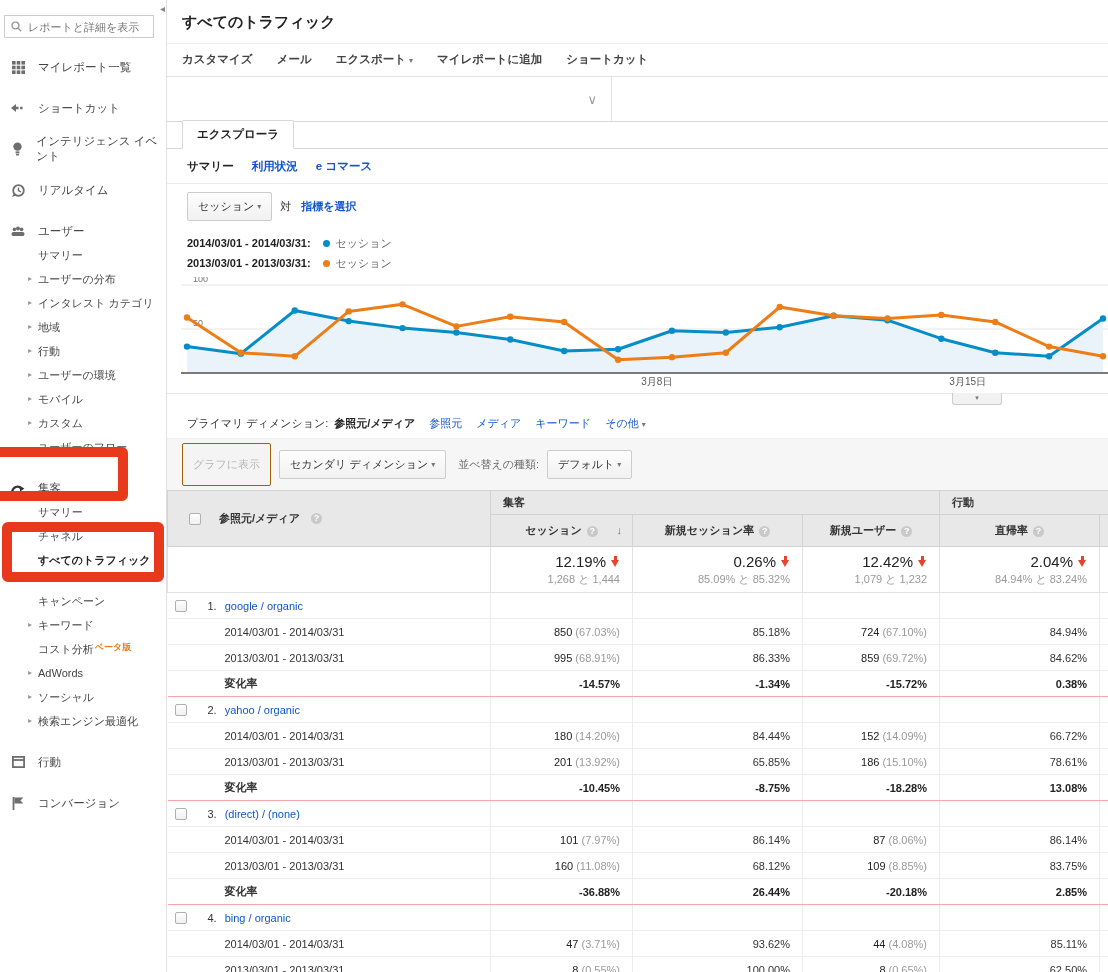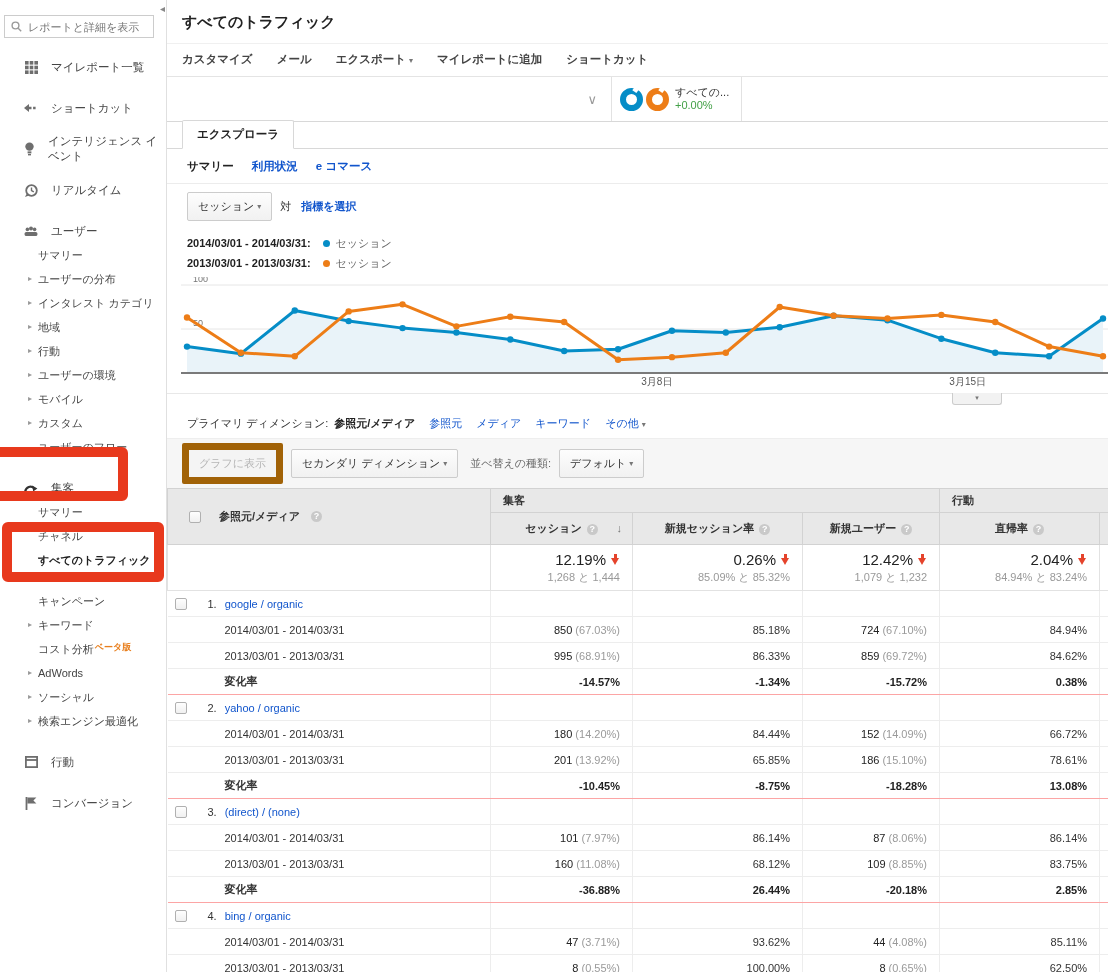--- a/index.html
+++ b/index.html
@@ -7,21 +7,21 @@
     font-family:"Liberation Sans","DejaVu Sans",sans-serif; color:#333; }
   #app { display:flex; width:1108px; height:972px; position:relative; }
 
   
   #sidebar { width:166px; flex:0 0 166px; position:relative; background:#fff; }
   #collapse { position:absolute; top:3px; right:1px; font-size:10px; color:#888; }
   .searchbox { margin:15px 12px 6px 4px; height:23px; border:1px solid #ccc; display:flex; align-items:center; padding:0 6px; }
   .searchbox svg { flex:0 0 auto; margin-right:6px; }
   .searchbox input { border:none; outline:none; width:100%; font-size:11px; color:#777;
     font-family:"Liberation Sans","DejaVu Sans",sans-serif; background:transparent; }
-  .nav-main { display:flex; align-items:center; margin-top:17px; height:24px; padding-left:23px;
+  .nav-main { display:flex; align-items:center; margin-top:17px; height:24px; padding-left:10px;
     font-size:11.5px; color:#444; cursor:pointer; }
   .nav-main .icon-box { width:16px; text-align:center; margin-right:12px; display:inline-flex; justify-content:center; }
   .nav-sub { position:relative; height:24px; line-height:24px; padding-left:38px; font-size:11px; color:#444; cursor:pointer; white-space:nowrap; }
   .nav-sub .tri { position:absolute; left:28px; top:0; font-size:8px; color:#999; }
   .nav-sub.active { font-weight:bold; color:#222; }
   .gap-after { margin-bottom:17px; }
   .beta { color:#e87f1e; font-size:9px; font-weight:bold; position:relative; top:-3px; margin-left:1px; }
 
   
   .ann { position:absolute; border:10px solid #e8391d; border-radius:6px; z-index:80; pointer-events:none; }
@@ -75,21 +75,21 @@
     background:#f2f2f2; border:1px solid #ccc; border-top:none; border-radius:0 0 3px 3px;
     font-size:7px; color:#777; text-align:center; line-height:10px; cursor:pointer; }
 
   .dim-row { padding:9px 0 7px 20px; font-size:11px; display:flex; align-items:center; gap:14px; }
   .dim-row .dlabel { color:#333; }
   .dim-row .dselected { font-weight:bold; color:#222; margin-left:-8px; }
   .dim-row .dlink { color:#15c; cursor:pointer; }
 
   .ctrl-row { background:#f6f6f6; border-top:1px solid #eee; padding:4px 0 4px 15px;
     display:flex; align-items:center; gap:8px; font-size:11px; }
-  .btn-disabled { border:7px solid #a16207; border-radius:2px; background:#f4f4f4; color:#b5b5b5; padding:6px 10px; font-size:11px; }
+  .btn-disabled { border:1px solid #a16207; border-radius:2px; background:#f4f4f4; color:#b5b5b5; padding:13px 10px; font-size:11px; }
   .sort-label { color:#666; margin-left:4px; }
 
   
   table { border-collapse:collapse; table-layout:fixed; width:942px; font-size:11px; }
   col.c0{width:27px} col.c1{width:296px} col.c2{width:142px} col.c3{width:170px}
   col.c4{width:137px} col.c5{width:160px} col.c6{width:10px}
   th { font-weight:bold; color:#333; background:#e8e8e8; border:1px solid #d2d2d2; }
   .thead-group th { height:24px; text-align:left; padding-left:12px; font-size:11px; }
   .thead-cols th { height:32px; text-align:center; position:relative; }
   th.h-dim { text-align:left; vertical-align:middle; }
@@ -249,28 +249,20 @@
       <span class="titem">カスタマイズ</span>
       <span class="titem">メール</span>
       <span class="titem"><span>エクスポート</span><span class="caret">▾</span></span>
       <span class="titem">マイレポートに追加</span>
       <span class="titem">ショートカット</span>
     </div>
 
     <div class="segment-row">
       <div class="seg-left">
         <span class="seg-chevron">∨</span>
-      </div>
-      <div class="seg-chip">
-        <span class="donut" style="border-color:#058dc7"></span>
-        <span class="donut" style="border-color:#ed7d17"></span>
-        <span class="seg-txt">
-          <div class="seg-name">すべての...</div>
-          <div class="seg-delta">+0.00%</div>
-        </span>
       </div>
     </div>
 
     <div class="tabstrip">
       <span class="tab-active">エクスプローラ</span>
     </div>
 
     <div class="subnav">
       <span class="current">サマリー</span>
       <span class="link">利用状況</span>

